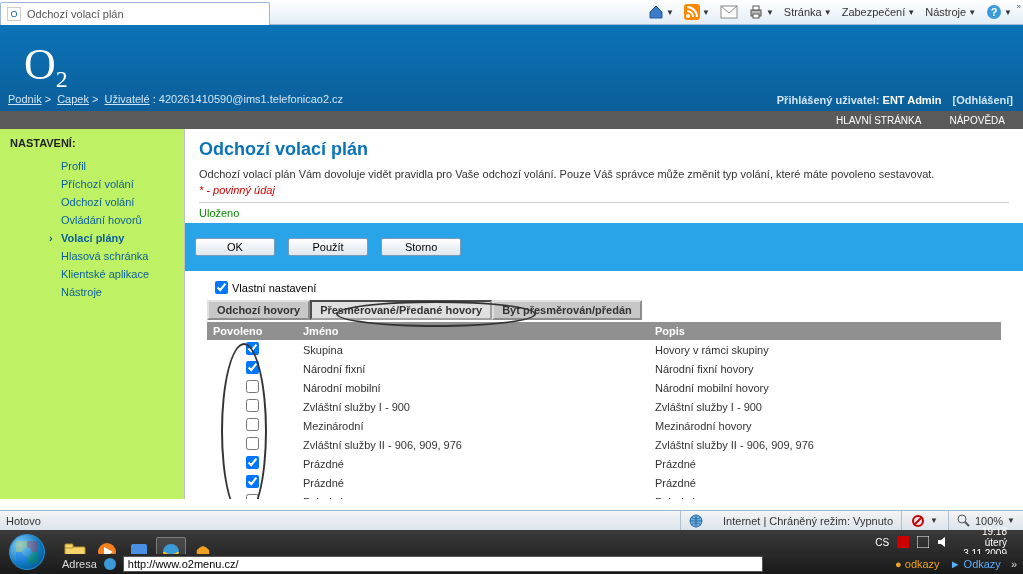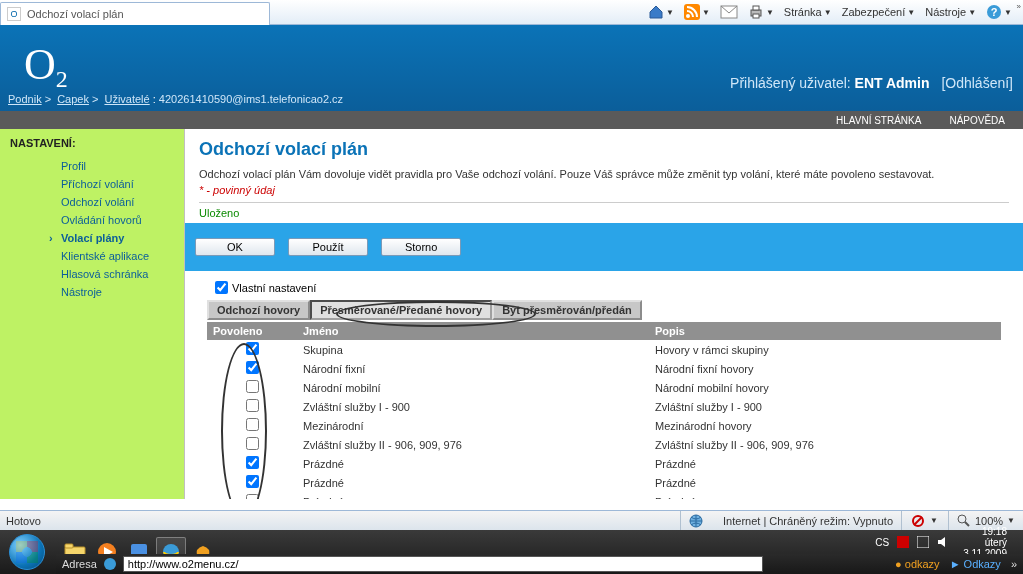--- a/index.html
+++ b/index.html
@@ -17,21 +17,21 @@
   .chev { position:absolute; right:2px; top:2px; font-size:8px; color:#555; }
 
   
   .o2-header { background: linear-gradient(#0b73b7,#0b5e9a); height: 86px; position:relative; color:#fff; }
   .o2-logo { position:absolute; left:24px; top:14px; font-family: Georgia, serif; font-size:44px; font-weight:400; }
   .o2-logo sub { font-size:24px; vertical-align: baseline; position:relative; top:8px; }
   .crumb { position:absolute; left:8px; bottom:6px; font-size:11px; }
   .crumb a { color:#cfe6f8; text-decoration:underline; }
   .crumb span.sep { color:#cfe6f8; padding:0 3px; }
   .crumb .uid { color:#cfe6f8; }
-  .login-info { position:absolute; right:10px; bottom:20px; font-size:14px; color:#cfe6f8; }
+  .login-info { position:absolute; right:10px; bottom:5px; font-size:11px; color:#cfe6f8;font-weight:bold; }
   .login-info b { color:#fff; }
   .login-info .logout { color:#cfe6f8; margin-left:8px; }
 
   .sub-header { background:#5a5a5a; height:18px; color:#fff; font-size:10px; display:flex; justify-content:flex-end; align-items:center; padding-right:18px; gap:28px; }
   .sub-header span { cursor:pointer; }
 
   
   .content { display:flex; height: 370px; }
   .sidebar { width:185px; background:#bef264; border-right:1px solid #c0c0c0; }
   .sidebar h4 { font-size:11px; padding:8px 10px; color:#222;}
@@ -177,22 +177,22 @@
 
 <div class="content">
   <div class="sidebar">
     <h4>NASTAVENÍ:</h4>
     <ul id="side-list">
         <li>Profil</li>
         <li>Příchozí volání</li>
         <li>Odchozí volání</li>
         <li>Ovládání hovorů</li>
         <li class="active">Volací plány</li>
+        <li>Hlasová schránka</li>
         <li>Klientské aplikace</li>
-        <li>Hlasová schránka</li>
         <li>Nástroje</li>
       </ul>
   </div>
   <div class="main">
     <div class="page-title">Odchozí volací plán</div>
     <div class="page-desc">Odchozí volací plán Vám dovoluje vidět pravidla pro Vaše odchozí volání. Pouze Váš správce může změnit typ volání, které máte povoleno sestavovat.</div>
     <div class="required">* - povinný údaj</div>
     <div class="saved-msg">Uloženo</div>
 
     <div class="btn-bar">

